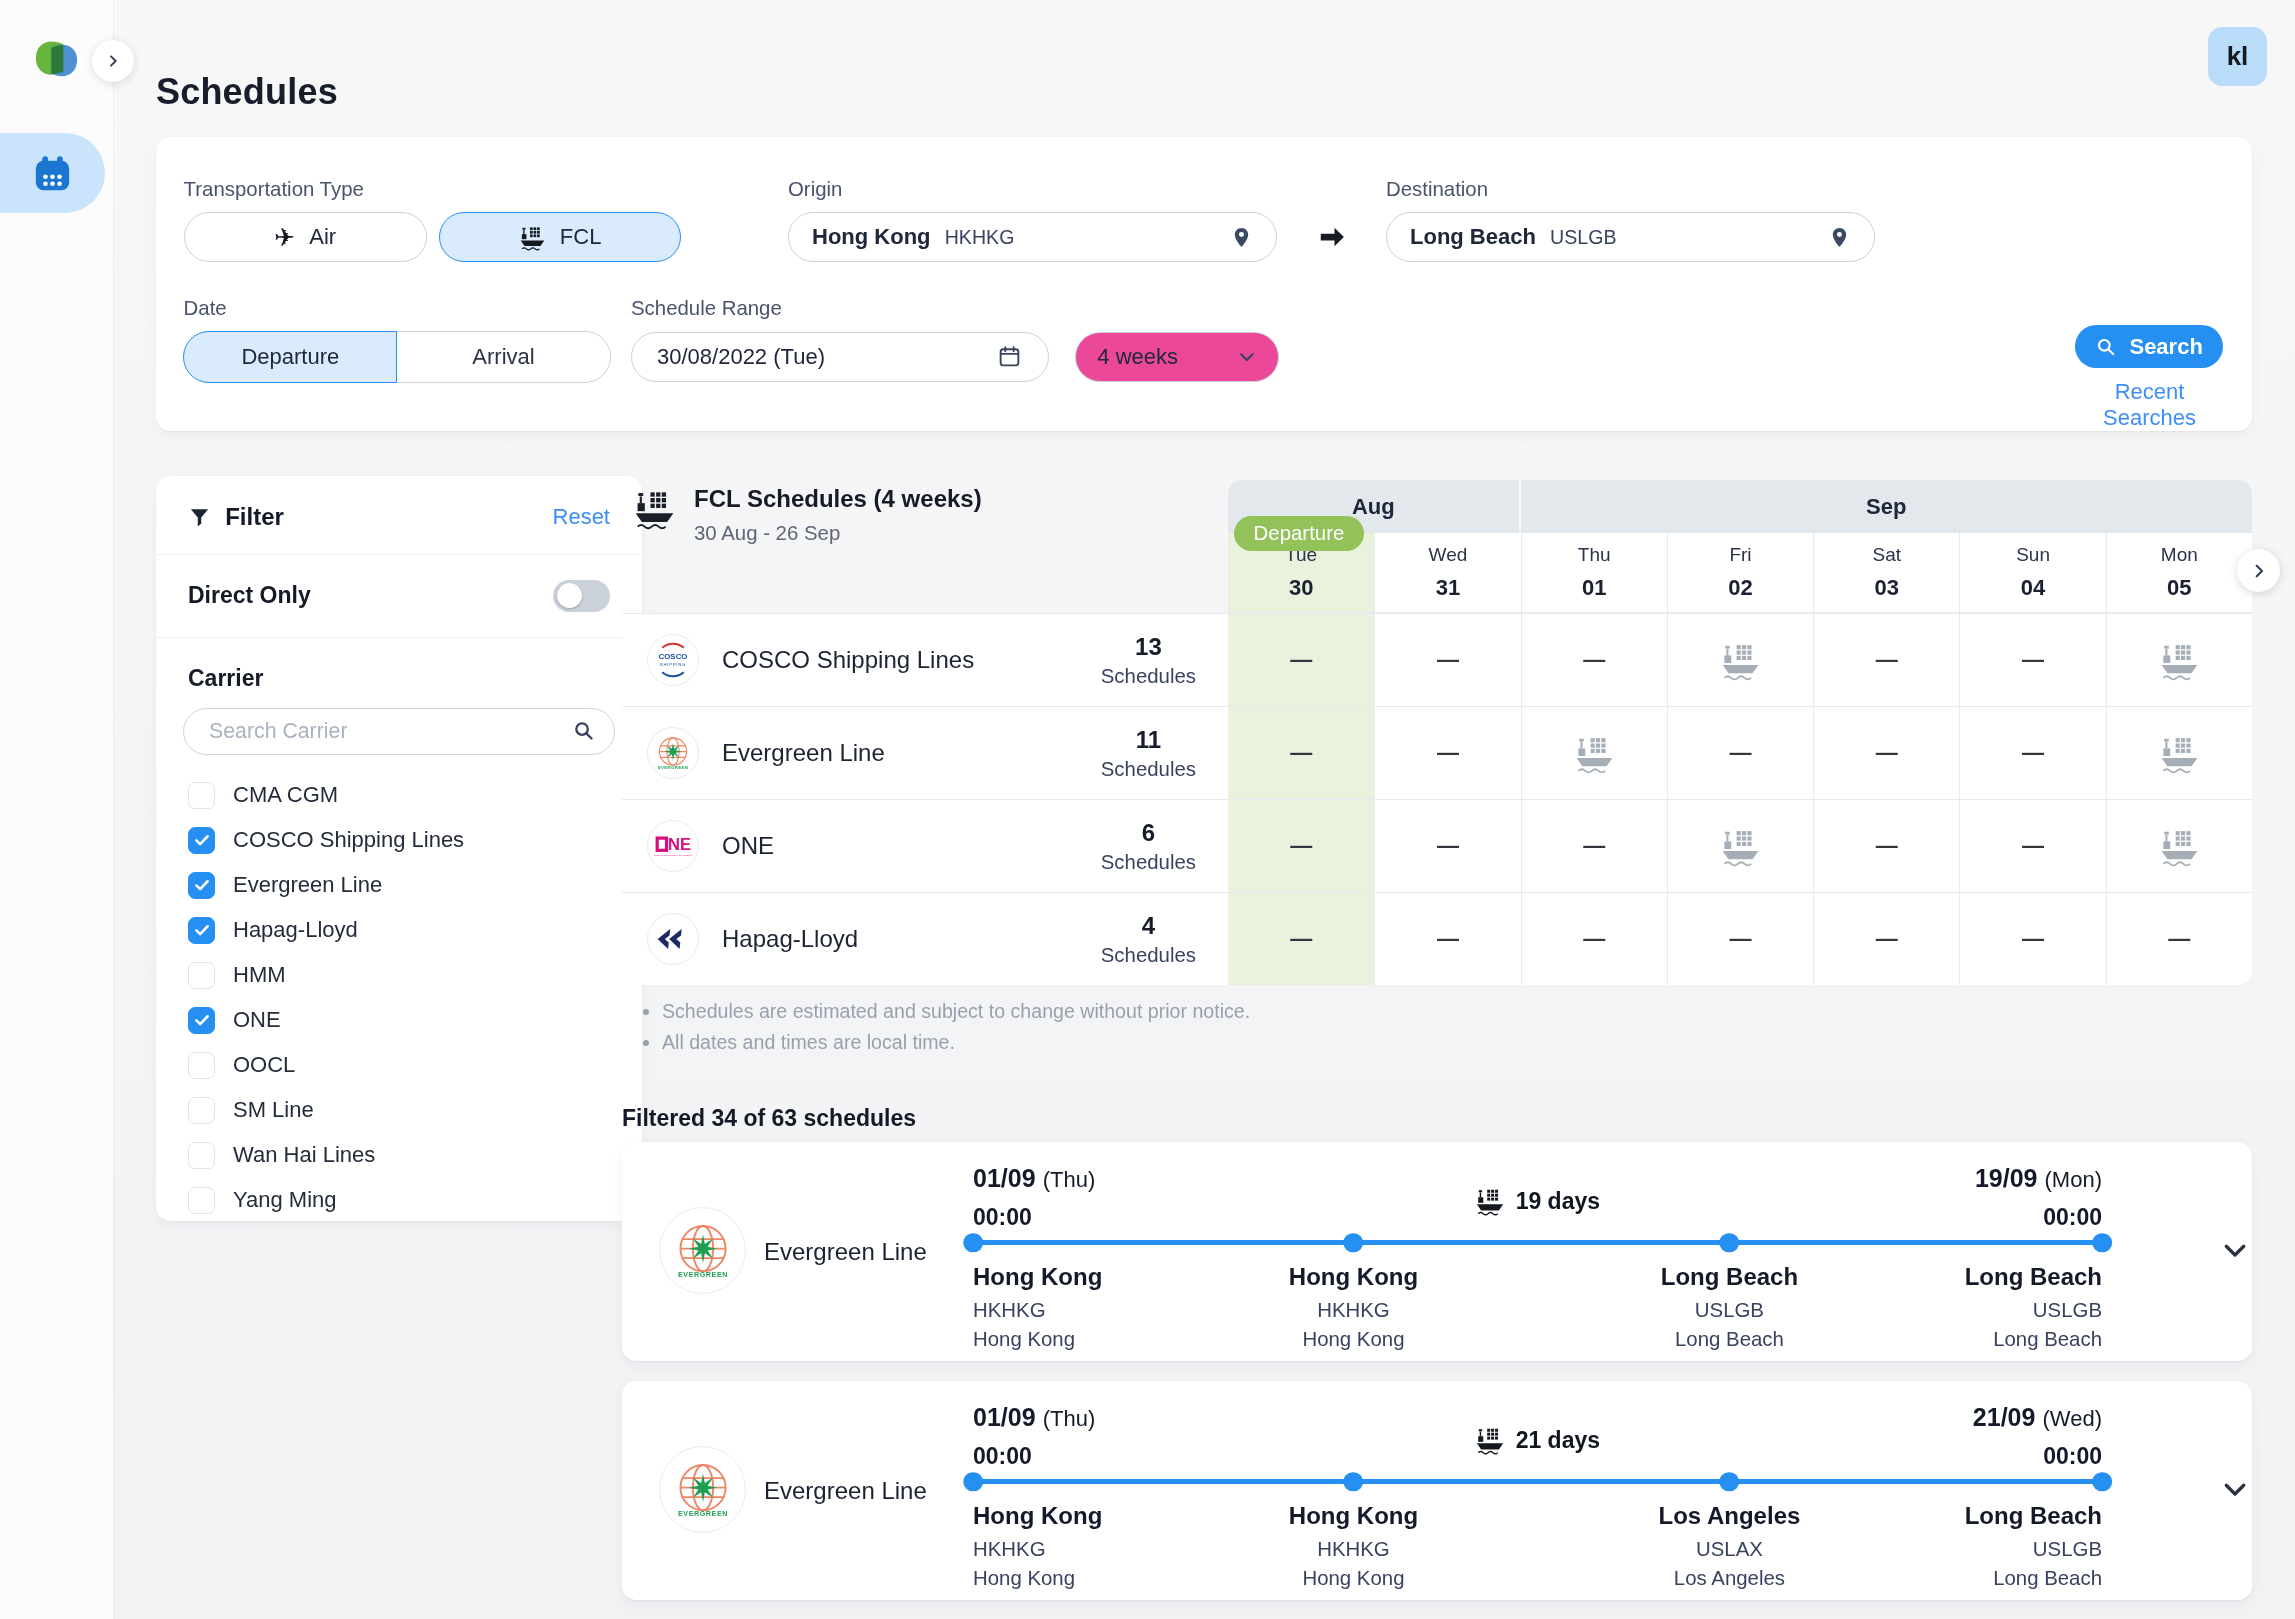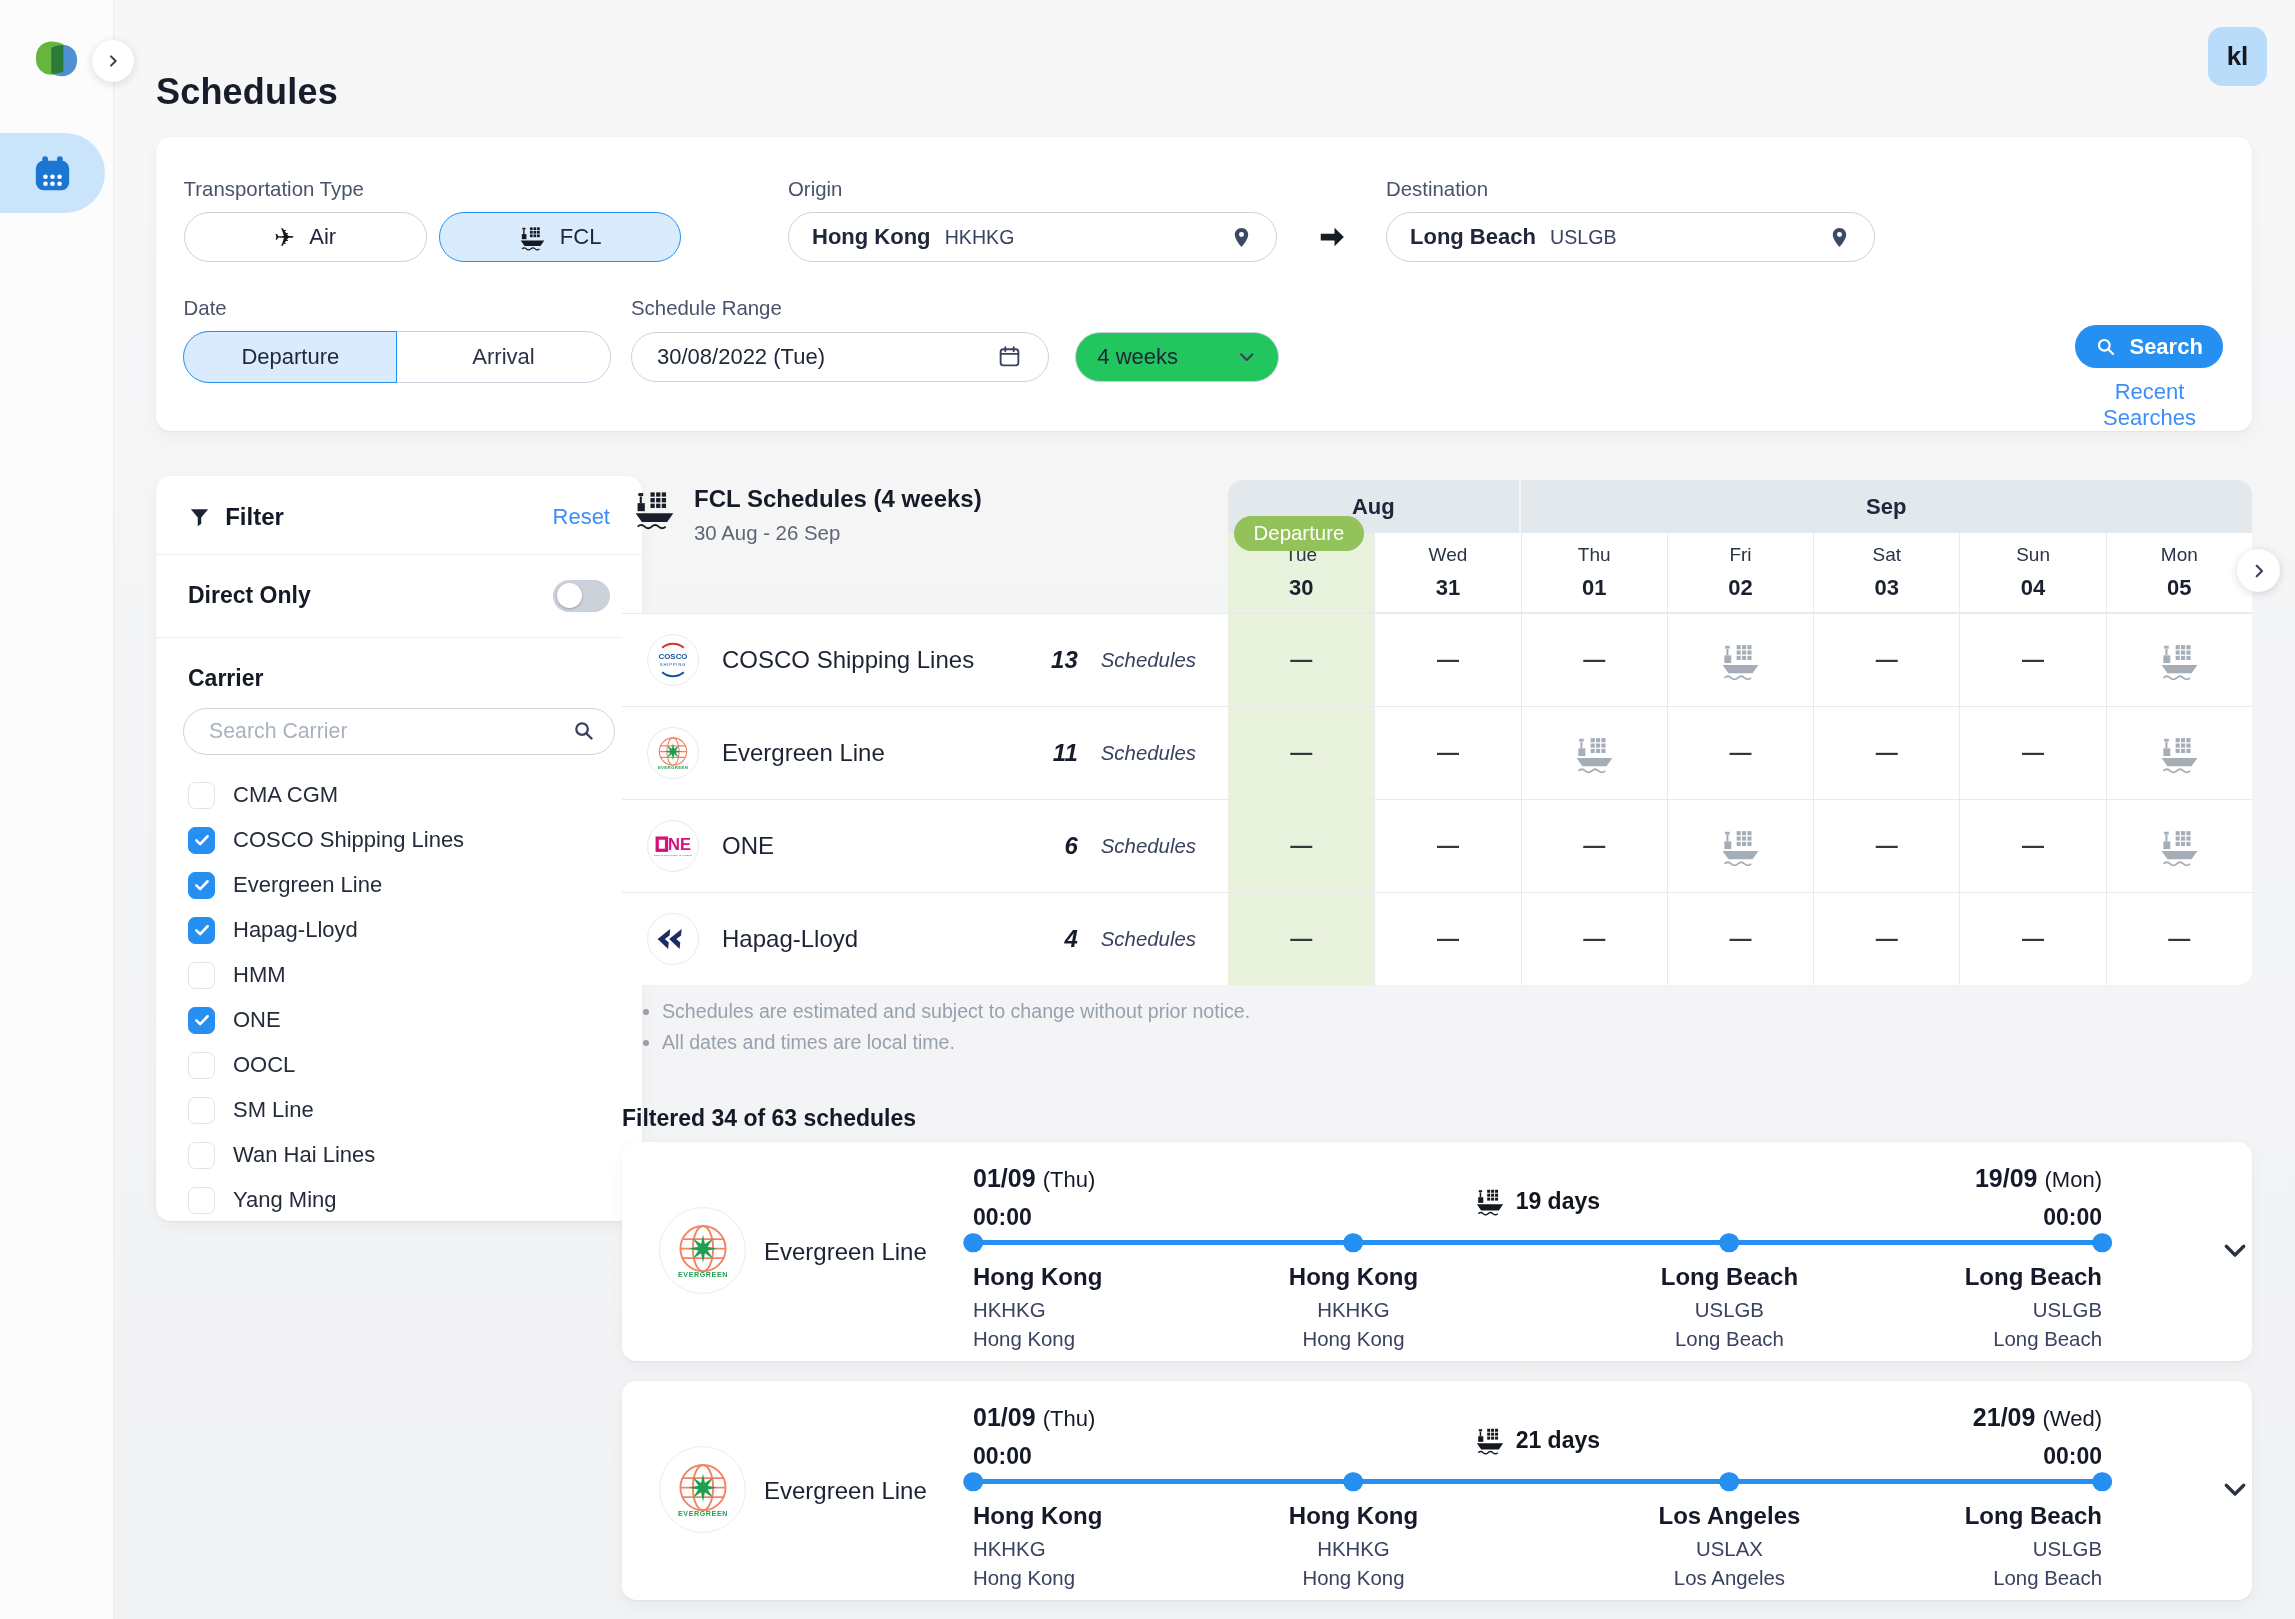--- a/index.html
+++ b/index.html
@@ -37,21 +37,21 @@
   .port-field .code { margin-left:14.2px; color:#39425e; font-size:19.6px; }
   .port-field .pin { margin-left:auto; width:23px; height:23px; fill:#3b4a63; }
   .route-arrow { position:absolute; width:30px; height:30px; fill:#181c24; }
   .seg { position:absolute; left:27.6px; top:194px; width:427px; height:52px; border:1.3px solid #c9d2dc; border-radius:26px; background:#fff; display:flex; }
   .seg-opt { flex:1; display:flex; align-items:center; justify-content:center; font-size:22px; color:#2a3345; cursor:pointer; border-radius:26px; }
   .seg-opt.active { background:#d9ebfc; border:1.8px solid #2590f2; border-radius:26px 0 0 26px; color:#1f2738; margin:-1.3px 0 -1.3px -1.3px; }
   .date-input { position:absolute; left:475px; top:195px; width:418px; height:50px; border:1.3px solid #c9d2dc; border-radius:25px;
     font-size:22px; color:#20273a; padding:0 59px 0 25px; font-family:inherit; background:#fff; cursor:pointer; }
   .date-cal-ic { position:absolute; left:841px; top:207px; width:25px; height:25px; color:#39425e; pointer-events:none; }
   .weeks-select { position:absolute; left:919px; top:195px; width:204px; height:50px; border:1.3px solid #c9d2dc; border-radius:25px;
-    display:flex; align-items:center; padding:0 21.3px; font-size:22px; color:#20273a; cursor:pointer; background:#22c55e; }
+    display:flex; align-items:center; padding:0 21.3px; font-size:22px; color:#20273a; cursor:pointer; background:#ec4899; }
   .weeks-select svg { margin-left:auto; width:19.6px; height:19.6px; color:#39425e; }
   .search-btn { position:absolute; left:1919px; top:188px; width:148px; height:43px; border-radius:21.3px; background:#2590f2; border:none;
     color:#fff; font-size:22px; font-weight:600; display:flex; align-items:center; justify-content:center; gap:13px; cursor:pointer; font-family:inherit; }
   .search-btn svg { width:21.3px; height:21.3px; color:#fff; }
   .recent-link { position:absolute; left:1918px; top:242px; width:151px; text-align:center; font-size:22px; color:#3d8ef7; cursor:pointer; }
   
   .filter-card { position:absolute; left:156px; top:476px; width:486px; height:745px; background:#fff; border-radius:14.2px;
     box-shadow:0 0.9px 1.8px rgba(16,24,40,.05), 0 5.3px 16px rgba(16,24,40,.04); }
   .filter-head { display:flex; align-items:center; padding:27px 32px 23px 32px; }
   .filter-head svg { width:23px; height:23px; fill:#1c2333; margin-right:14.2px; }
@@ -89,21 +89,21 @@
   .cal-day { background:#fff; display:flex; flex-direction:column; align-items:center; justify-content:center; gap:9px; border-bottom:0.9px solid #e8ebee; }
   .cal-day .dow { font-size:19px; color:#2a3348; }
   .cal-day .dnum { font-size:22px; font-weight:700; color:#1a2030; }
   .hl { background:#e9f2dd !important; }
   .bl { border-left:0.9px solid #e8ebee; }
   .cal-carrier { background:#fff; border-top:0.9px solid #e8ebee; display:flex; align-items:center; padding:0 32px 0 25px; }
   .cal-carrier.last { border-radius:0 0 0 14.2px; }
   .logo-circle { width:52px; height:52px; border-radius:50%; border:0.9px solid #e9ebee; background:#fff; display:flex; align-items:center; justify-content:center; flex:none; }
   .logo-circle svg { width:46px; height:46px; }
   .cal-carrier .cname { margin-left:23px; font-size:24px; color:#1c2333; }
-  .count-box { margin-left:auto; display:flex; flex-direction:row; align-items:center; gap:23px;font-style:italic; }
+  .count-box { margin-left:auto; display:flex; flex-direction:column; align-items:center; gap:4px; }
   .count-num { font-size:24px; font-weight:700; color:#161c2c; }
   .count-word { font-size:20.4px; color:#39425e; }
   .cal-cell { background:#fff; border-top:0.9px solid #e8ebee; display:flex; align-items:center; justify-content:center; }
   .cal-cell.lastr { border-radius:0 0 14.2px 0; }
   .cal-cell .dash { font-size:22px; font-weight:700; color:#33383f; }
   .cal-cell .ship-i { display:none; width:41px; height:41px; color:#a5adb7; }
   .cal-cell[data-kind="ship"] .ship-i { display:block; }
   .dep-badge { position:absolute; left:612px; top:36px; background:#93c15a; color:#fff; font-size:20.4px; padding:6.2px 19.6px; border-radius:19.6px; z-index:3; }
   .next-btn { position:absolute; left:2237px; top:549px; width:43px; height:43px; border-radius:50%; background:#fff;
     box-shadow:0 1.8px 9px rgba(20,30,50,.16); display:flex; align-items:center; justify-content:center; cursor:pointer; z-index:4; }

